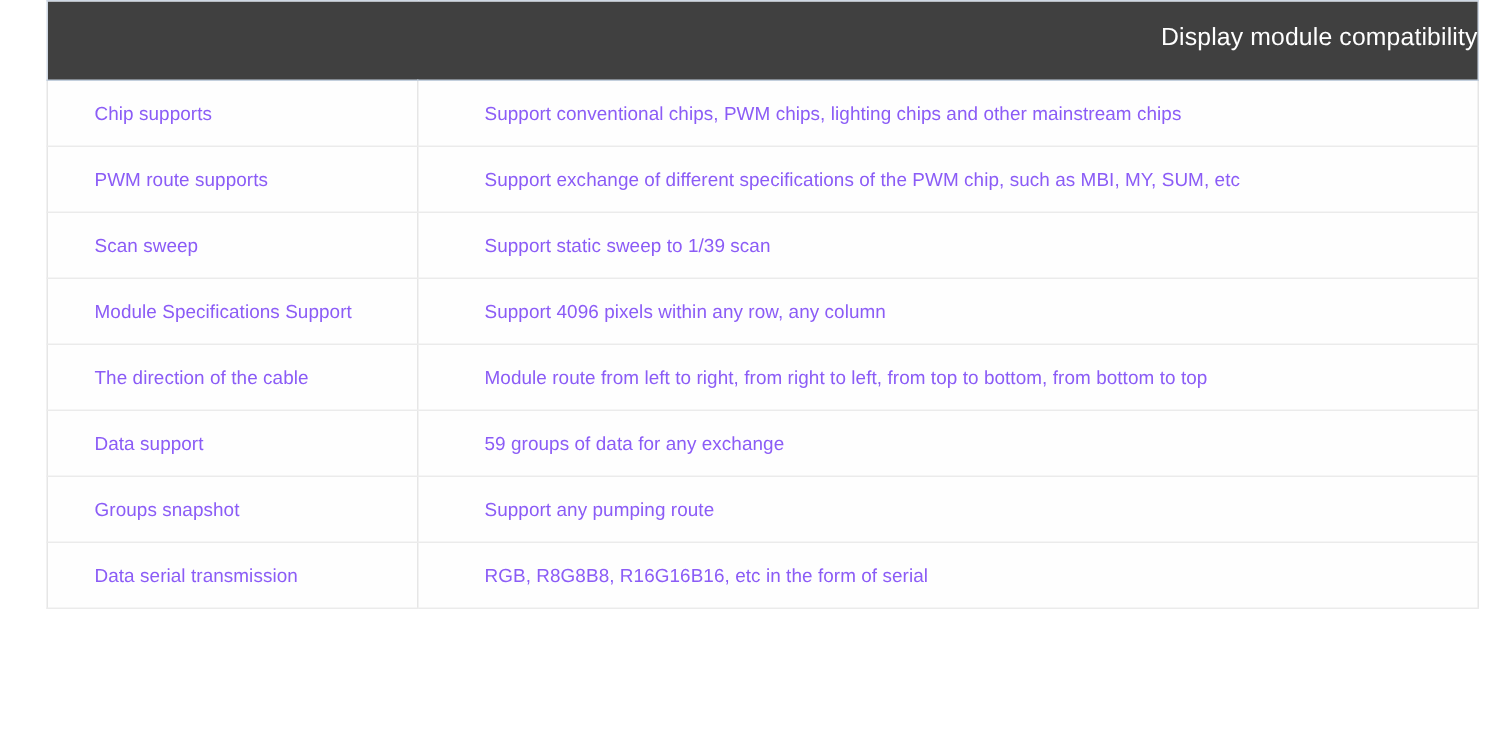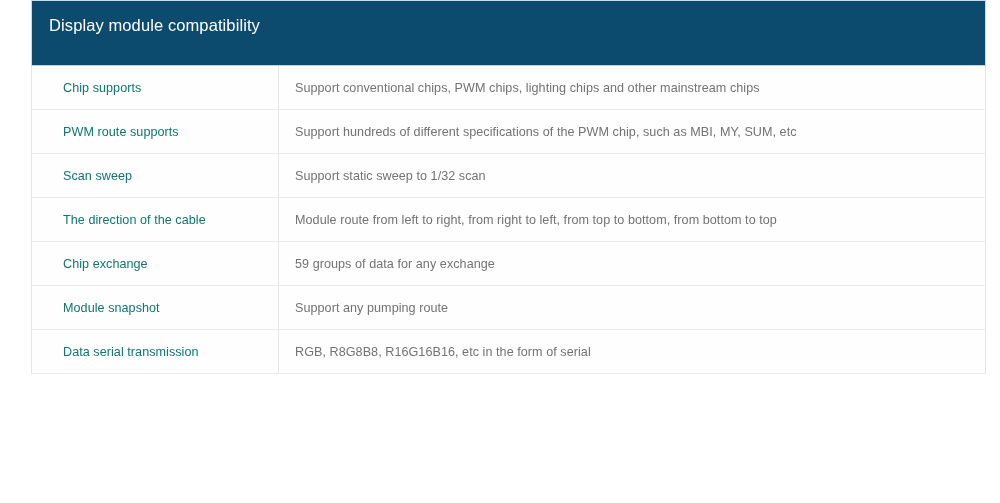--- a/index.html
+++ b/index.html
@@ -28,26 +28,26 @@
     width: 954px;
     border-collapse: collapse;
     table-layout: fixed;
     background: #ffffff;
   }
 
   .spec-table .col-label { width: 247px; }
   .spec-table .col-value { width: 707px; }
 
   .header-row th {
-    background: #0c4a6e;
+    background: #404040;
     color: #ffffff;
     font-size: 16.5px;
     font-weight: normal;
-    text-align: left;
-    padding: 0 0 16px 17px;
+    text-align: right;
+    padding: 0 0 4px 17px;
     height: 48px;
     line-height: 48px;
     border: 1px solid #cfd8e4;
     border-bottom: 1px solid #c3cfdd;
     letter-spacing: 0.1px;
   }
 
   .spec-table td {
     height: 41px;
     border: 1px solid #ebebeb;
@@ -56,26 +56,26 @@
     font-size: 12.6px;
     color: #4b4b4b;
     vertical-align: middle;
     background: #fefefe;
     line-height: 16px;
     letter-spacing: 0.05px;
   }
 
   .spec-table td.cell-label {
     padding-left: 31px;
-    color: #0f766e;
+    color: #8b5cf6;
   }
 
   .spec-table td.cell-value {
-    padding-left: 16px;
-    color: #737373;
+    padding-left: 44px;
+    color: #8b5cf6;
   }
 
   .spec-table tbody tr:last-child td {
     border-bottom: 1px solid #ebebeb;
   }
 </style>
 </head>
 <body>
 
 <div class="page">
@@ -89,36 +89,40 @@
         <th colspan="2">Display module compatibility</th>
       </tr>
     </thead>
     <tbody id="table-body">
         <tr>
           <td class="cell-label">Chip supports</td>
           <td class="cell-value">Support conventional chips, PWM chips, lighting chips and other mainstream chips</td>
         </tr>
         <tr>
           <td class="cell-label">PWM route supports</td>
-          <td class="cell-value">Support hundreds of different specifications of the PWM chip, such as MBI, MY, SUM, etc</td>
+          <td class="cell-value">Support exchange of different specifications of the PWM chip, such as MBI, MY, SUM, etc</td>
         </tr>
         <tr>
           <td class="cell-label">Scan sweep</td>
-          <td class="cell-value">Support static sweep to 1/32 scan</td>
+          <td class="cell-value">Support static sweep to 1/39 scan</td>
+        </tr>
+        <tr>
+          <td class="cell-label">Module Specifications Support</td>
+          <td class="cell-value">Support 4096 pixels within any row, any column</td>
         </tr>
         <tr>
           <td class="cell-label">The direction of the cable</td>
           <td class="cell-value">Module route from left to right, from right to left, from top to bottom, from bottom to top</td>
         </tr>
         <tr>
-          <td class="cell-label">Chip exchange</td>
+          <td class="cell-label">Data support</td>
           <td class="cell-value">59 groups of data for any exchange</td>
         </tr>
         <tr>
-          <td class="cell-label">Module snapshot</td>
+          <td class="cell-label">Groups snapshot</td>
           <td class="cell-value">Support any pumping route</td>
         </tr>
         <tr>
           <td class="cell-label">Data serial transmission</td>
           <td class="cell-value">RGB, R8G8B8, R16G16B16, etc in the form of serial</td>
         </tr>
       </tbody>
   </table>
 </div>
 

